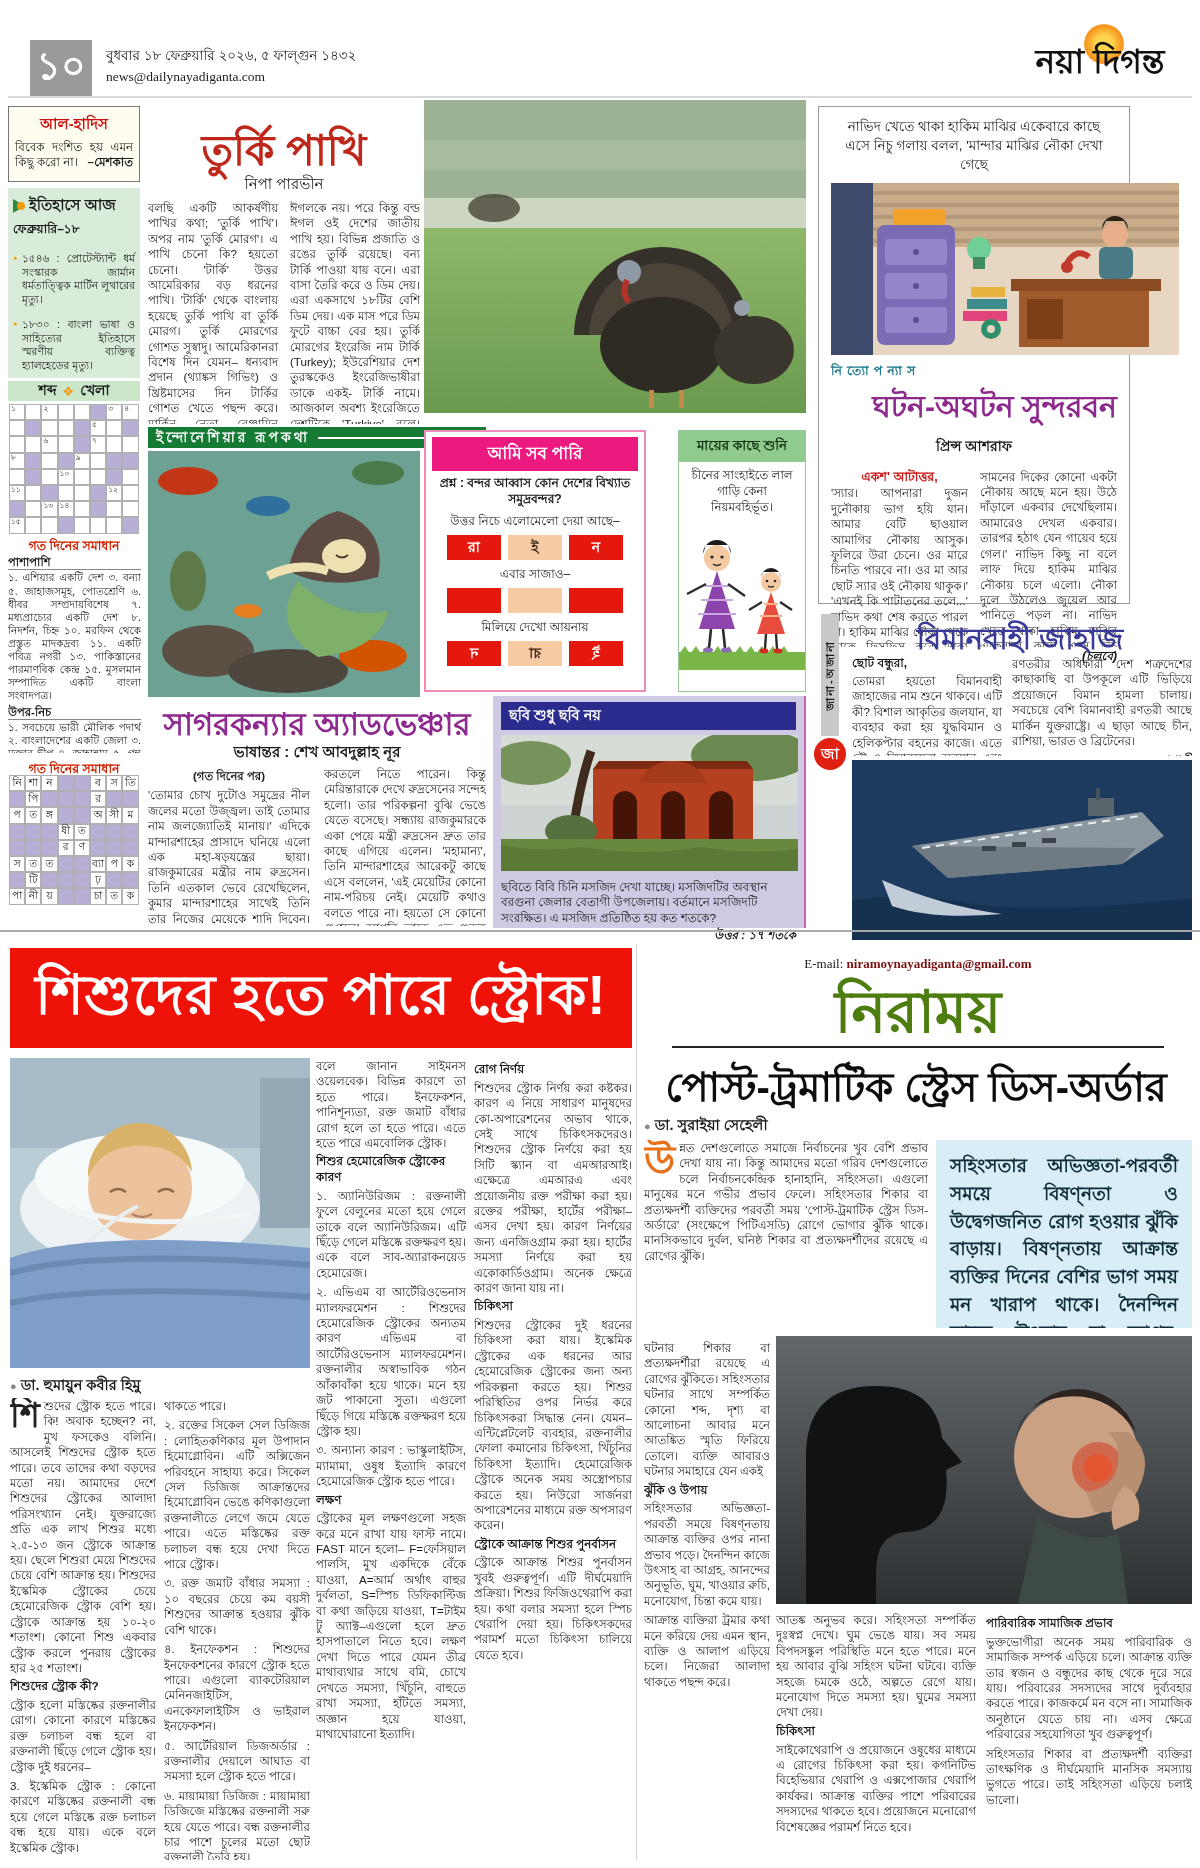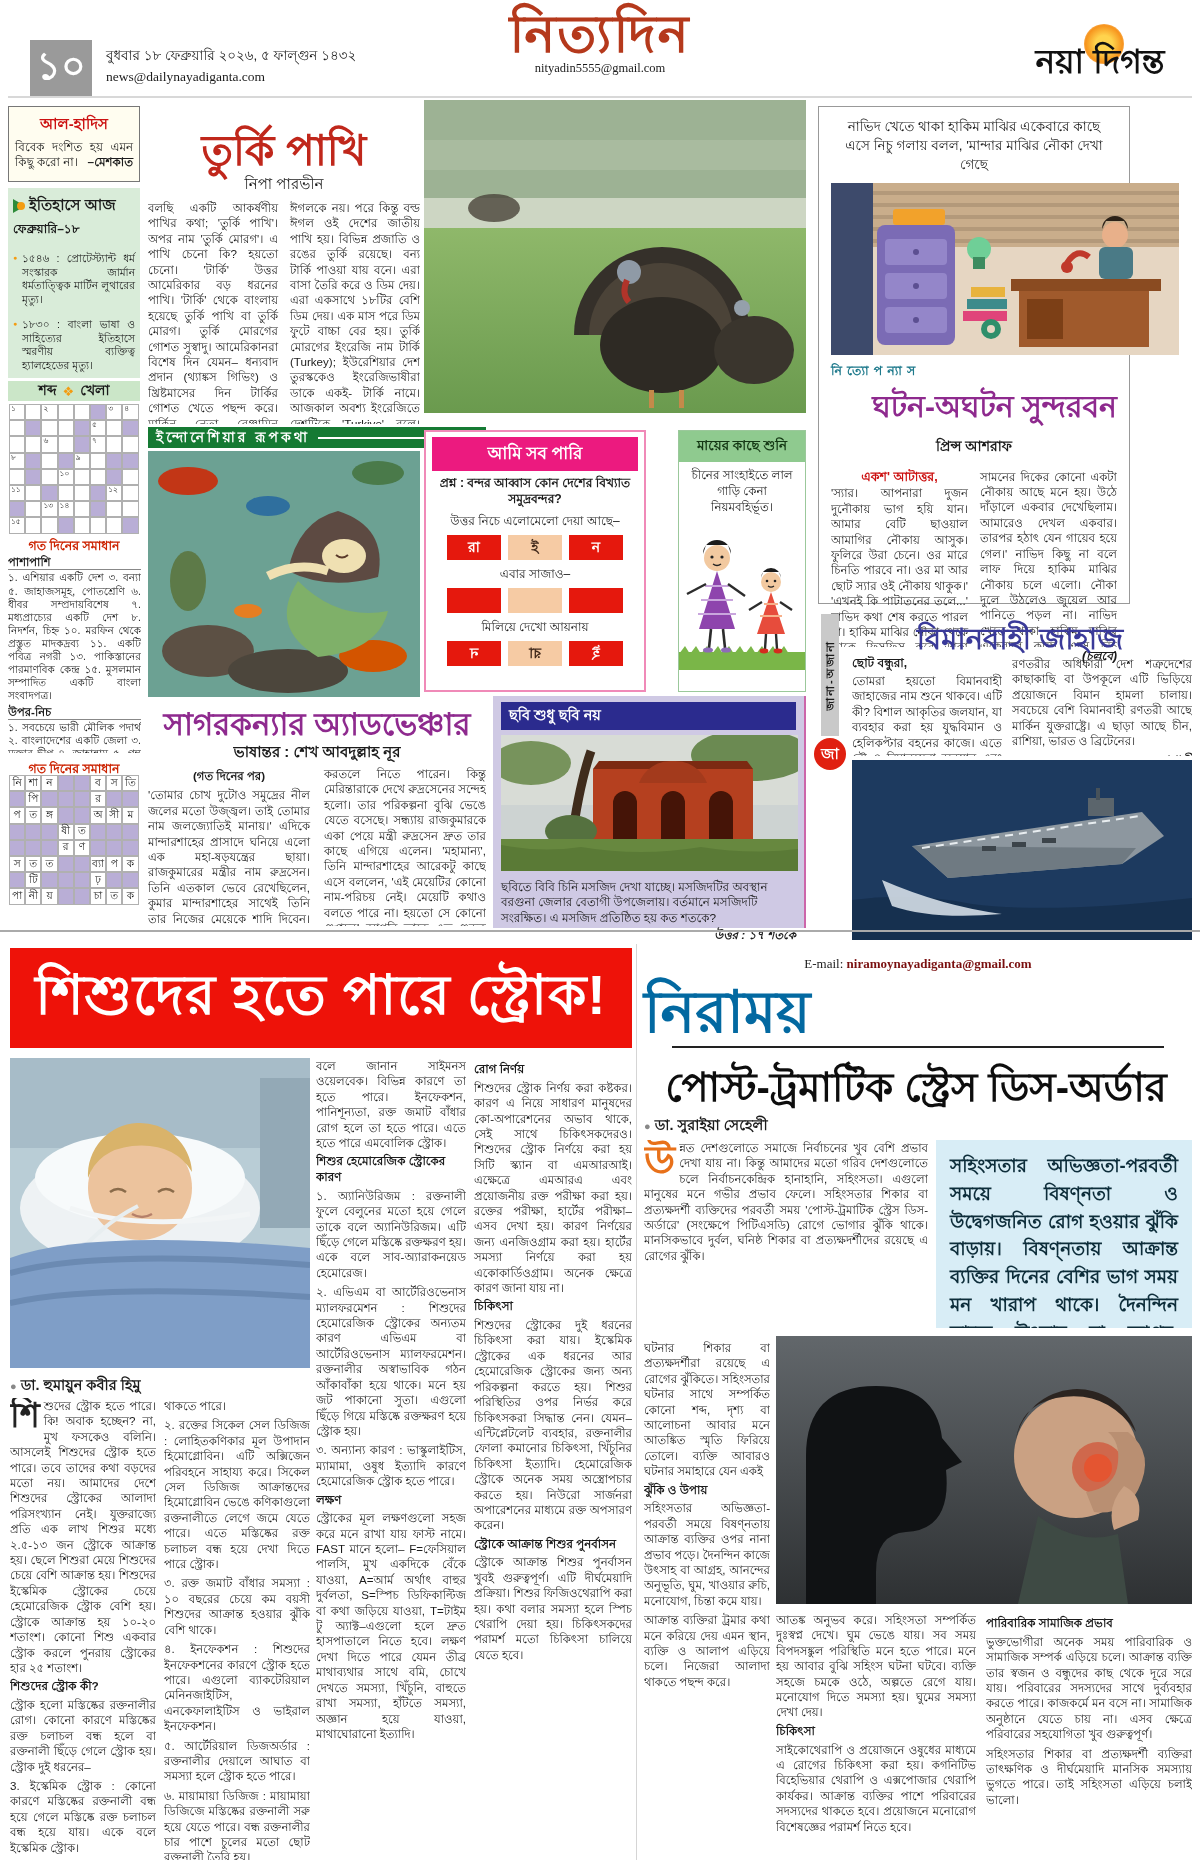--- a/index.html
+++ b/index.html
@@ -113,21 +113,21 @@
   .jana-h{left:848px;top:616px;width:344px;text-align:center;color:#3a3a99;font-size:29px;font-weight:bold;}
   .jana-c1{left:852px;top:656px;width:150px;height:100px;}
   .jana-c2{left:1012px;top:656px;width:180px;height:100px;}
   .jana-sal{font-weight:bold;font-size:12px;margin-bottom:1px;}
   .ph-carrier{left:852px;top:760px;}
   
   .redbanner{left:10px;top:948px;width:622px;height:100px;background:#ee1209;color:#fff;display:flex;
              align-items:center;justify-content:center;font-size:55px;font-weight:800;letter-spacing:1px;}
   .nir-mail{left:644px;top:956px;width:548px;text-align:center;font-size:13px;font-family:"Liberation Serif",serif;}
   .nir-mail b{color:#7a1010;}
-  .nir-logo{left:644px;top:968px;width:548px;color:#0369a1;font-size:58px;font-weight:800;}
+  .nir-logo{left:644px;top:968px;width:548px;text-align:center;color:#4d7c0f;font-size:58px;font-weight:800;}
   .nir-line{left:672px;top:1046px;width:492px;border-top:2px solid #222;}
   .nir-h{left:640px;top:1056px;width:552px;text-align:center;font-size:40px;font-weight:bold;color:#0d0d0d;}
   .nir-by{left:644px;top:1114px;width:300px;font-size:14.5px;font-weight:bold;}
   .nir-by .dot,.stroke-by .dot{color:#888;font-size:11px;}
   .nir-intro{left:644px;top:1140px;width:284px;height:192px;}
   .dropcap{float:left;font-size:40px;line-height:0.9;font-weight:bold;color:#e8711a;margin:2px 4px 0 0;}
   .dropcap.dark{color:#222;font-size:34px;}
   .quote{left:936px;top:1140px;width:256px;height:188px;background:#d8edf6;color:#0d2d3a;
          box-sizing:border-box;padding:12px 14px;font-size:18.5px;font-weight:bold;line-height:1.5;text-align:justify;}
   .nir-colA{left:644px;top:1340px;width:126px;height:524px;}
@@ -144,24 +144,20 @@
 </style>
 </head>
 <body>
 
 <div class="page">
 
   <div class="abs pg-no">১০</div>
   <div class="abs dateline">
     <div>বুধবার ১৮ ফেব্রুয়ারি ২০২৬, ৫ ফাল্গুন ১৪৩২</div>
     <div class="em">news@dailynayadiganta.com</div>
-  </div>
-  <div class="abs nityadin">
-    <div class="logo">নিত্যদিন</div>
-    <div class="mail">nityadin5555@gmail.com</div>
   </div>
   <div class="abs brand">
     <div class="sun"></div>
     <div class="bname">নয়া দিগন্ত</div>
   </div>
   <div class="abs hr-top"></div>
 
   <div class="abs alhadis">
     <div class="t">আল-হাদিস</div>
     <div class="x"><span>বিবেক দংশিত হয় এমন কিছু করো না।</span>

